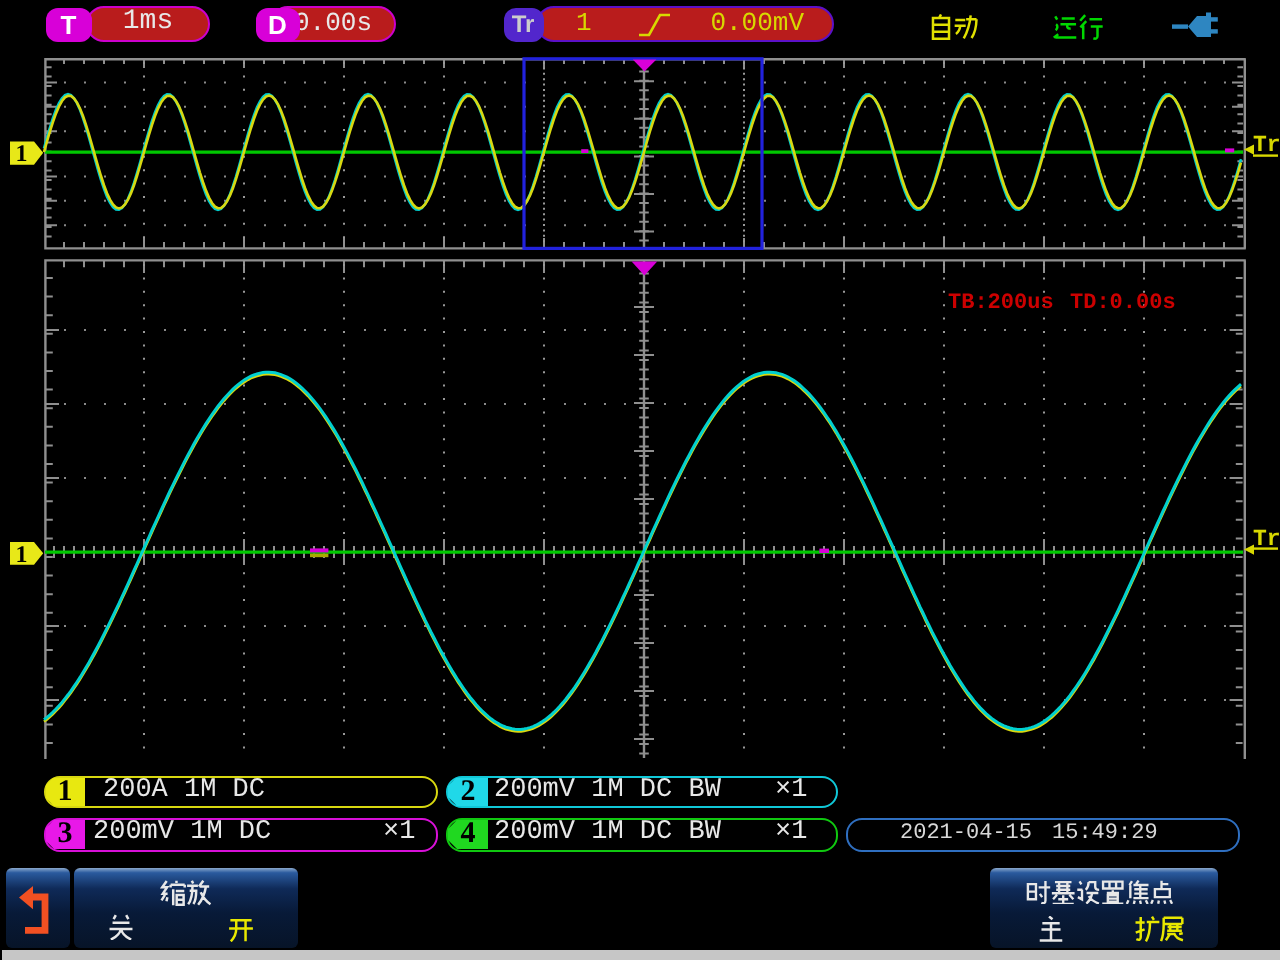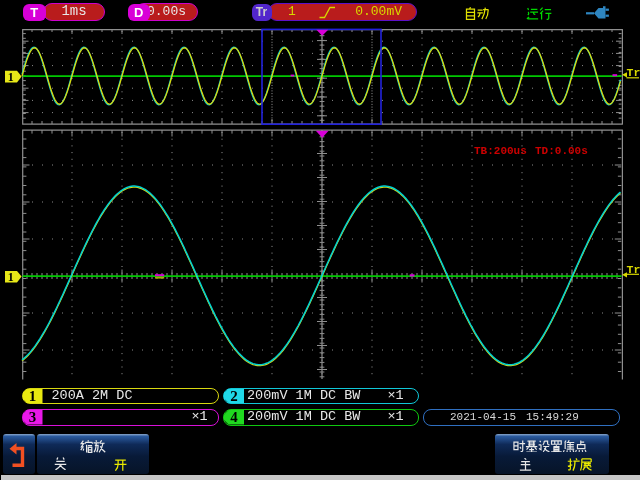--- a/index.html
+++ b/index.html
@@ -146,29 +146,30 @@
   </svg>
 <svg width="25" height="16" viewBox="0 0 25 16" style="position:absolute;left:584px;top:4px">
 <path d="M2 9.3 H10" stroke="#2e86c1" stroke-width="2.2" fill="none"></path>
 <polygon points="10,9.3 14.5,4 19,4 19,2.2 21.5,2.2 21.5,14.5 19,14.5 19,14.5 19,14.5 14.5,14.5" fill="#2e86c1"></polygon>
 <rect x="21.5" y="4.6" width="3.4" height="2.2" fill="#2e86c1"></rect>
 <rect x="21.5" y="10.6" width="3.4" height="2.2" fill="#2e86c1"></rect>
 </svg>
 
 <div class="chbox" style="left:21.5px;top:387.5px;width:197.5px;border:1.5px solid #d8d810">
 <div class="chbadge" style="background:#e8e810">1</div>
-<div class="chtext" style="left:29px">200A 2M DC</div>
+<div class="chtext" style="left:29px">200A 1M DC</div>
   </div>
 <div class="chbox" style="left:223px;top:387.5px;width:196px;border:1.5px solid #10c8d8">
 <div class="chbadge" style="background:#20d8e8">2</div>
 <div class="chtext" style="left:23px">200mV 1M DC BW</div>
 <div class="chtext" style="left:163.5px">×1</div>
   </div>
 <div class="chbox" style="left:21.5px;top:409px;width:197.5px;border:1.5px solid #d810d8">
 <div class="chbadge" style="background:#e818e8">3</div>
+<div class="chtext" style="left:24px">200mV 1M DC</div>
 <div class="chtext" style="left:169px">×1</div>
   </div>
 <div class="chbox" style="left:223px;top:409px;width:196px;border:1.5px solid #10c810">
 <div class="chbadge" style="background:#20d820">4</div>
 <div class="chtext" style="left:23px">200mV 1M DC BW</div>
 <div class="chtext" style="left:163.5px">×1</div>
   </div>
 <div class="chbox" style="left:423px;top:409px;width:197px;border:1.5px solid #2f6fc0;color:#d8d8d8;
 font:11px 'Liberation Mono',monospace;line-height:14px">
 <span style="position:absolute;left:26px">2021-04-15</span>

